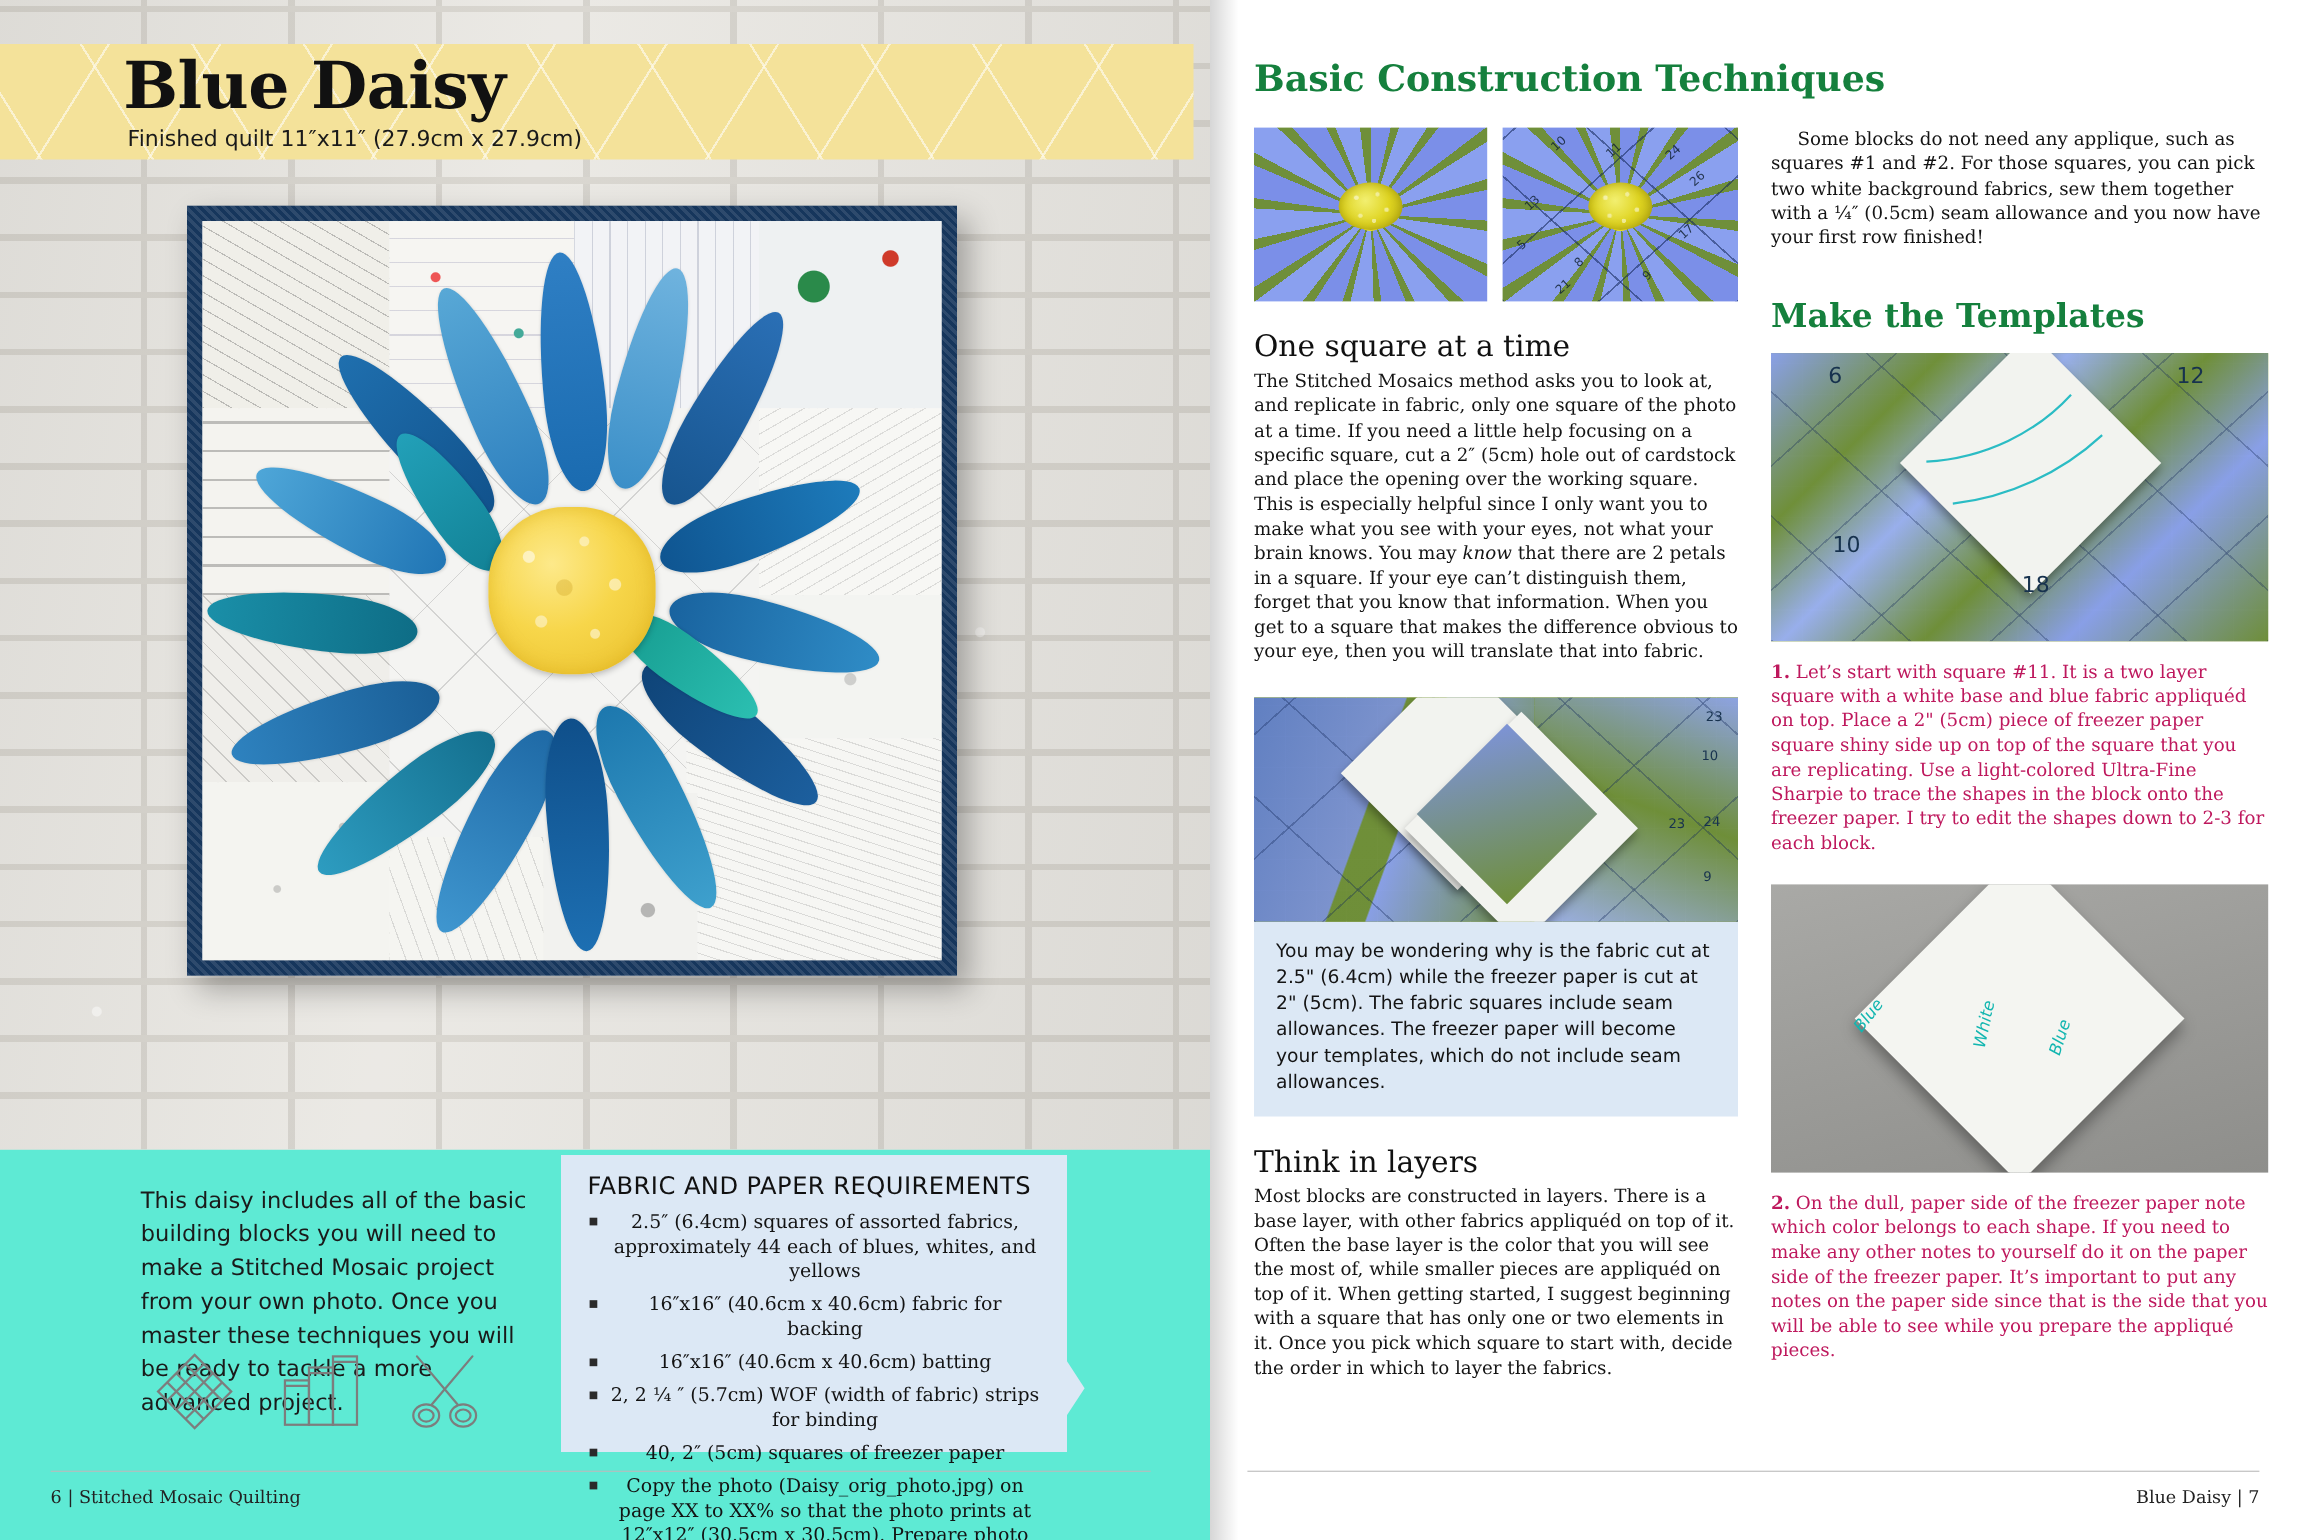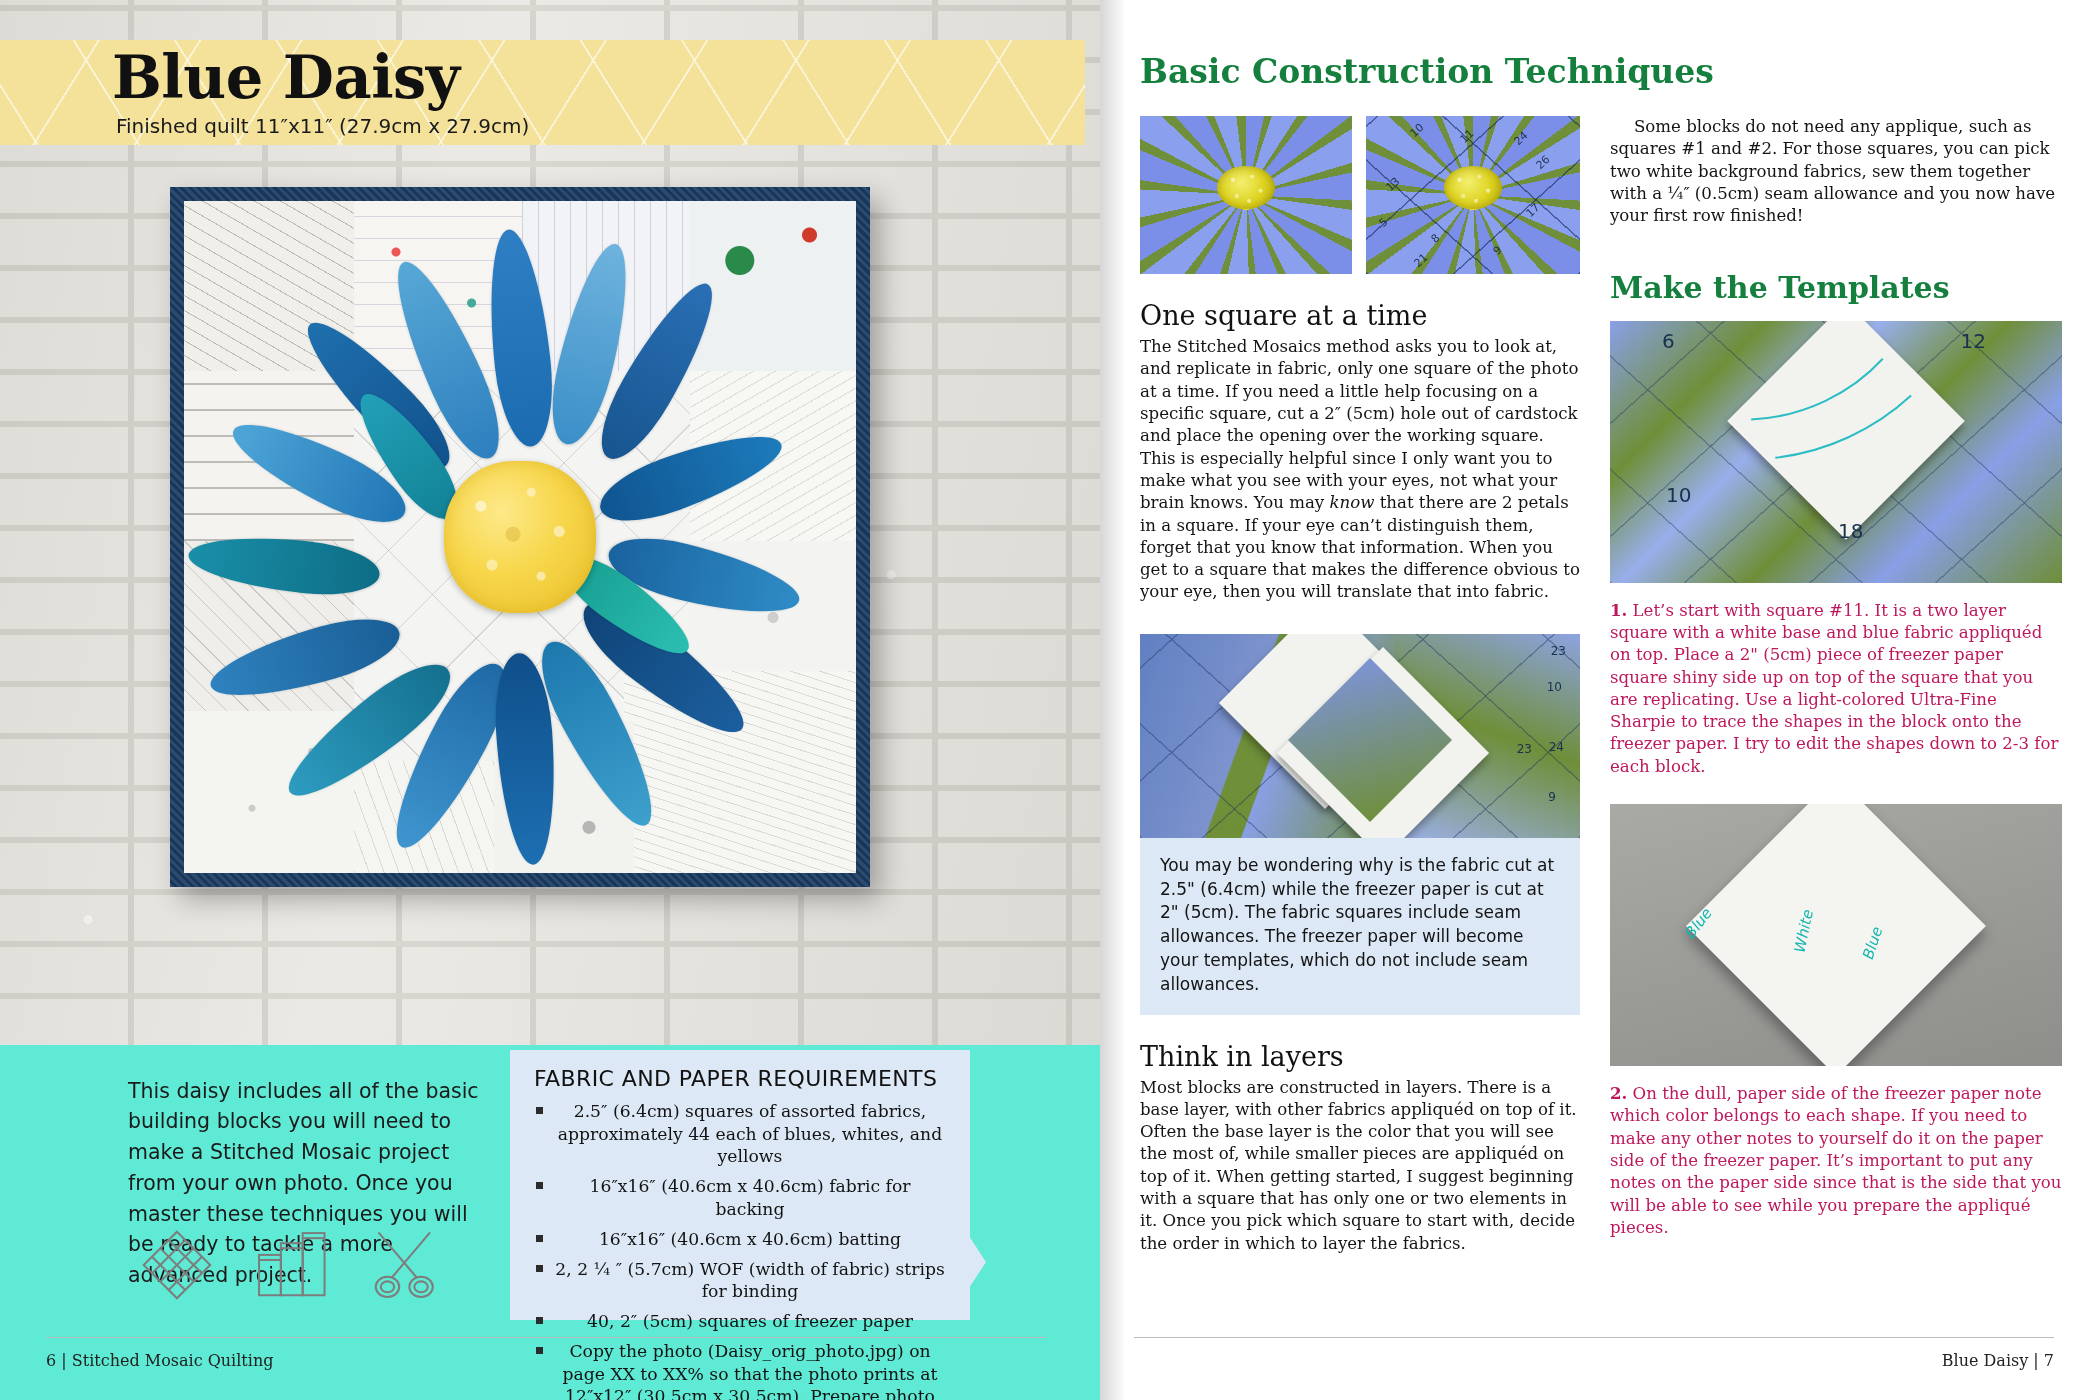--- a/index.html
+++ b/index.html
@@ -440,21 +440,21 @@
 
       <div class="photo cutting-mat" style="width:452px;height:262px;margin-top:16px;">
         <div style="position:absolute;inset:0;background:linear-gradient(135deg,#8aa0ef 0%,#6f8f3a 22%,#9ab0f4 38%,#6f8f3a 56%,#8aa0ef 74%,#6f8f3a 100%);opacity:.96;"></div>
         <div class="grid-overlay" style="opacity:.55;"></div>
         <div class="fp-diamond" style="left:152px;top:16px;width:168px;height:168px;"></div>
         <svg style="position:absolute;left:152px;top:16px;width:168px;height:168px;transform:rotate(45deg);" viewBox="0 0 168 168">
           <path d="M16 150 C 52 110, 68 60, 66 14" fill="none" stroke="#2bbcc4" stroke-width="2"></path>
           <path d="M60 160 C 92 120, 110 70, 112 20" fill="none" stroke="#2bbcc4" stroke-width="2"></path>
         </svg>
         <span class="mat-num" style="left:52px;top:8px;font-size:20px;">6</span>
-        <span class="mat-num" style="right:76px;top:8px;font-size:20px;">12</span>
+        <span class="mat-num" style="right:58px;top:8px;font-size:20px;">12</span>
         <span class="mat-num" style="left:56px;top:162px;font-size:20px;">10</span>
         <span class="mat-num" style="left:228px;top:198px;font-size:20px;">18</span>
       </div>
 
       <p class="step-txt" style="margin-top:16px;"><b>1.</b><span> Let’s start with square #11. It is a two layer square with a white base and blue fabric appliquéd on top. Place a 2" (5cm) piece of freezer paper square shiny side up on top of the square that you are replicating. Use a light-colored Ultra-Fine Sharpie to trace the shapes in the block onto the freezer paper. I try to edit the shapes down to 2-3 for each block.</span></p>
 
       <div class="photo" style="width:452px;height:262px;margin-top:26px;background:linear-gradient(165deg,#a9a9a6 0%,#9b9b98 50%,#8e8e8b 100%);">
         <div style="position:absolute;left:120px;top:16px;width:212px;height:212px;background:#f4f5f1;transform:rotate(45deg);box-shadow:5px 6px 14px rgba(0,0,0,.35);"></div>
         <span class="fp-note" style="left:72px;top:110px;transform:rotate(-52deg);">Blue</span>
         <span class="fp-note" style="left:172px;top:118px;transform:rotate(-78deg);">White</span>

